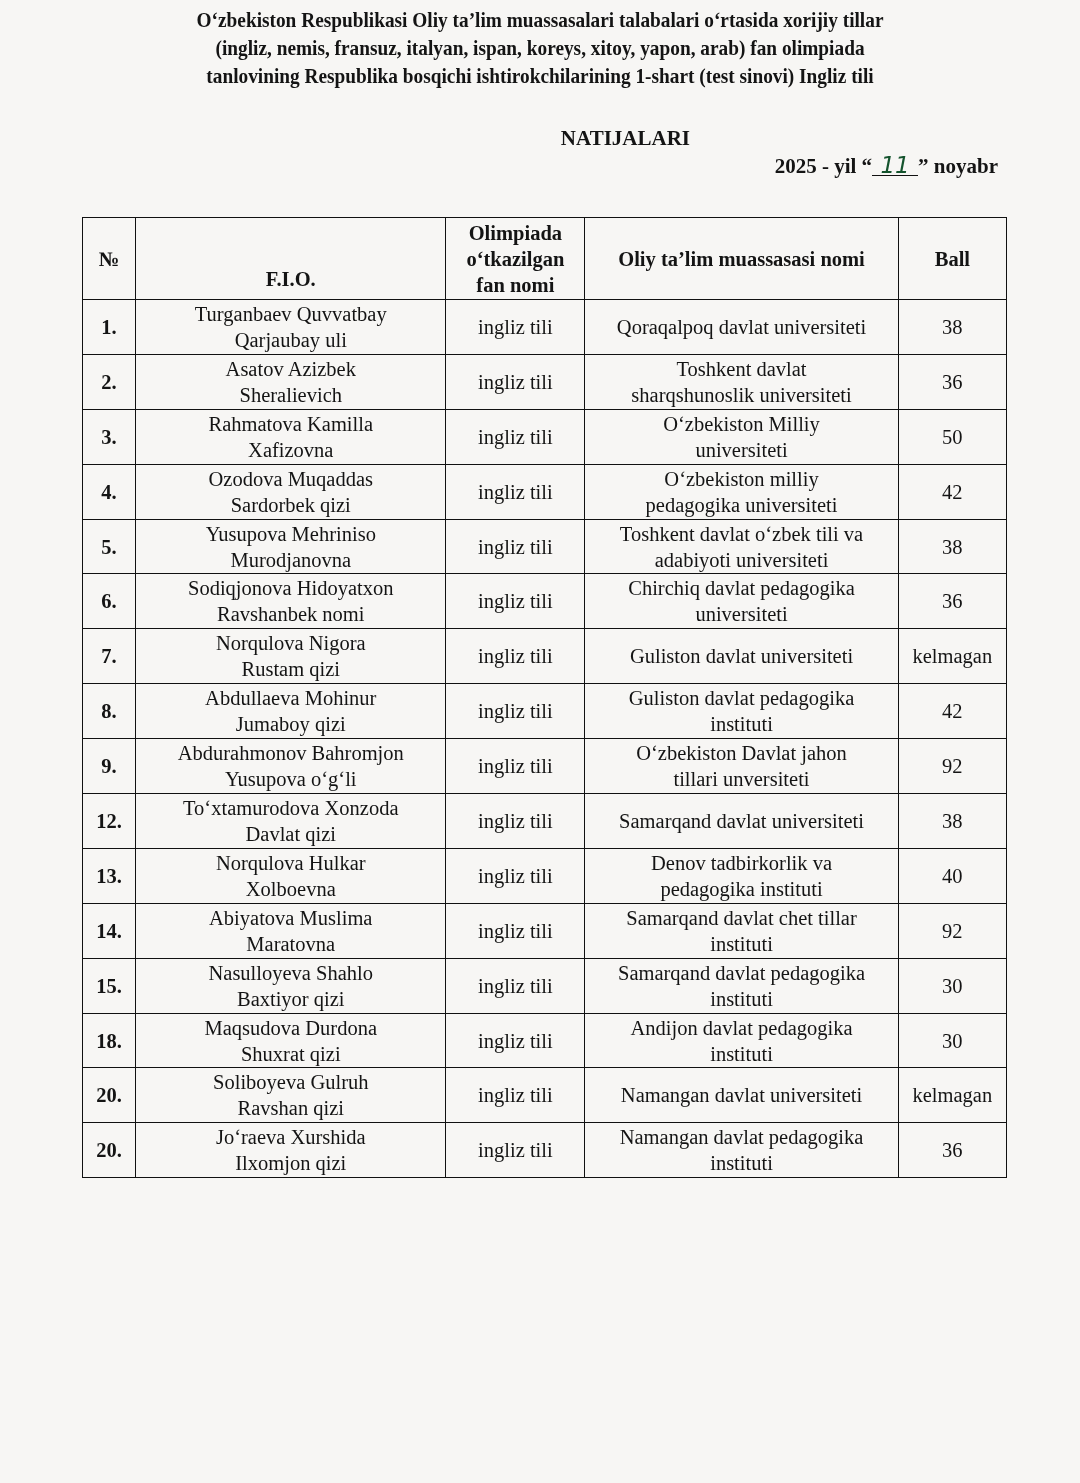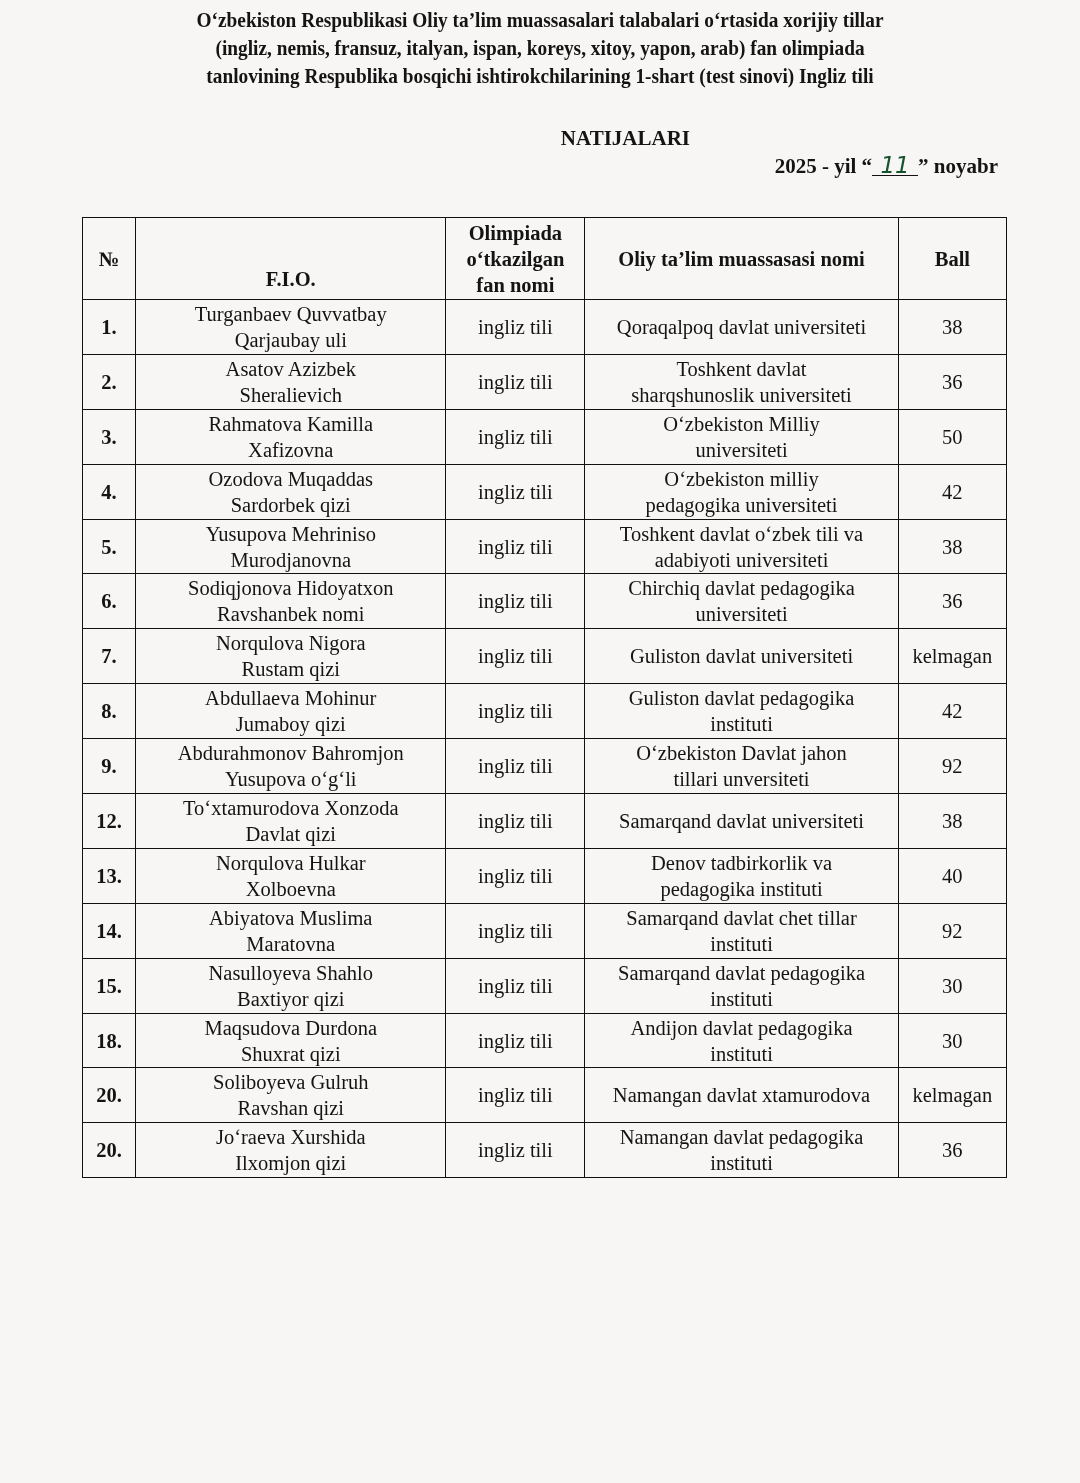--- a/index.html
+++ b/index.html
@@ -266,21 +266,21 @@
         <td class="ball">30</td>
       </tr>
       <tr>
         <td class="no">20.</td>
         <td>
           <span class="two">Soliboyeva Gulruh</span>
           <span class="two">Ravshan qizi</span>
         </td>
         <td>ingliz tili</td>
         <td>
-          <span class="two">Namangan davlat xtamurodova</span>
+          <span class="two">Namangan davlat universiteti</span>
         </td>
         <td class="ball">kelmagan</td>
       </tr>
       <tr>
         <td class="no">20.</td>
         <td>
           <span class="two">Jo‘raeva Xurshida</span>
           <span class="two">Ilxomjon qizi</span>
         </td>
         <td>ingliz tili</td>

